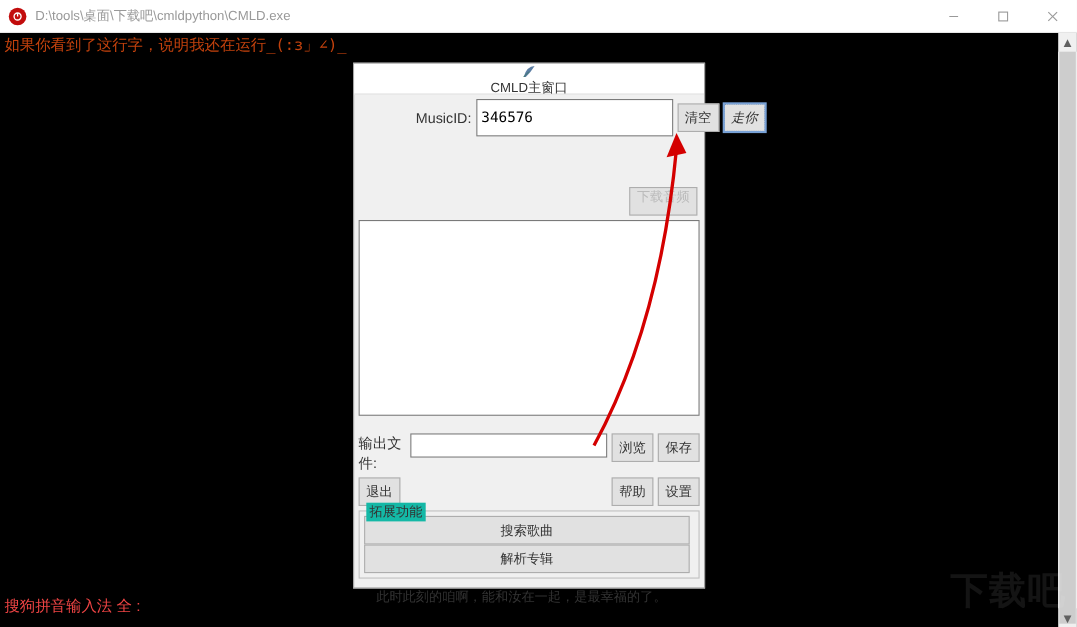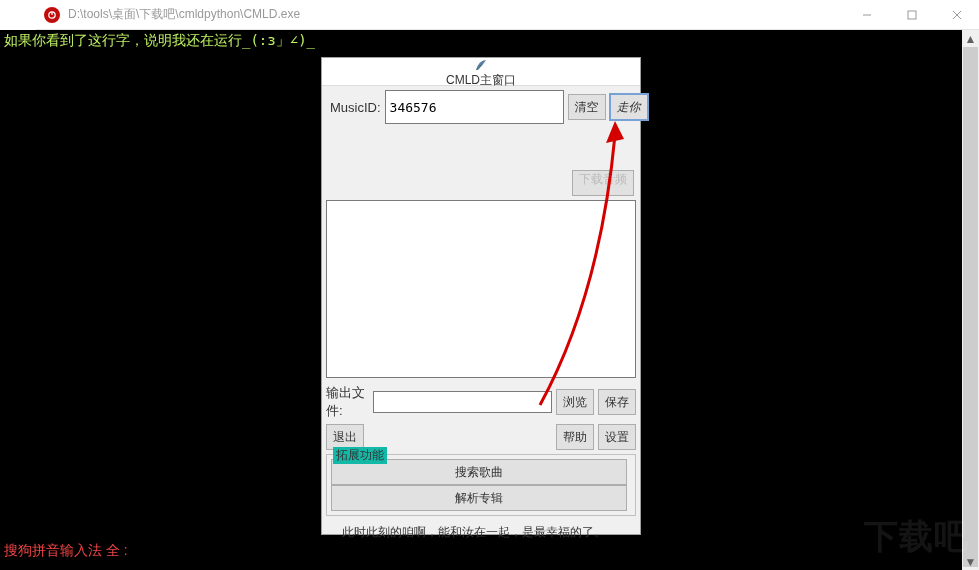--- a/index.html
+++ b/index.html
@@ -7,39 +7,38 @@
   width: 979px; height: 570px;
   background: #000;
   font-family: "Microsoft YaHei", "SimSun", sans-serif;
   font-size: 12px;
   position: relative;
   overflow: hidden;
 }
 .outer-window {
   position: absolute; left: 0; top: 0; width: 979px; height: 570px;
   background: #fff;
-  padding-left: 36px;
 }
 .outer-titlebar {
   height: 30px; background: #fff; display: flex; align-items: center;
   border-bottom: 1px solid #e5e5e5;
 }
 .outer-icon {
   width: 16px; height: 16px; margin: 0 8px;
   border-radius: 50%; background: #c20c0c;
   display: flex; align-items: center; justify-content: center;
 }
 .outer-icon svg { width: 10px; height: 10px; }
 .outer-title { color: #999; font-size: 12px; flex: 1; }
 .outer-ctrls { display: flex; }
 .outer-ctrl { width: 45px; height: 30px; display: flex; align-items: center; justify-content: center; color: #999; }
 .outer-ctrl svg { width: 10px; height: 10px; }
 .console {
   position: absolute; left: 0; top: 30px; right: 0; bottom: 0;
-  background: #000; color: #bef264; font-size: 14px; padding: 2px 4px;
+  background: #000; color: #c2410c; font-size: 14px; padding: 2px 4px;
   font-family: "SimSun", monospace;
 }
 .console-scrollbar {
   position: absolute; right: 0; top: 30px; width: 17px; bottom: 0;
   background: #f0f0f0;
 }
 .console-scrollbar .track { position: absolute; left: 0; right: 0; top: 17px; bottom: 17px; background: #f0f0f0; }
 .console-scrollbar .thumb { position: absolute; left: 1px; right: 1px; top: 0; height: 520px; background: #cdcdcd; }
 .console-scrollbar .arr { position: absolute; left: 0; right: 0; height: 17px; display: flex; align-items: center; justify-content: center; color: #606060; }
 .console-scrollbar .arr.up { top: 0; }
@@ -64,21 +63,21 @@
   height: 28px; background: #fff; display: flex; align-items: center;
   border-bottom: 1px solid #ddd;
   flex-direction: column;
 }
 .tk-icon { width: 14px; height: 14px; margin: 0 6px; }
 .tk-title { flex: 1; font-size: 12px; color: #333; }
 .tk-ctrls { display: flex; }
 .tk-ctrl { width: 40px; height: 28px; display: flex; align-items: center; justify-content: center; color: #555; }
 .tk-ctrl.max { color: #ccc; }
 .tk-body { position: relative; padding: 4px; }
-.row { display: flex; align-items: center; margin-bottom: 2px; }
+.row { display: flex; align-items: center; margin-bottom: 2px; margin-left: 48px; }
 .lbl { font-size: 13px; color: #333; padding: 0 4px; }
 .entry {
   flex: 1; height: 34px; border: 1px solid #7a7a7a; background: #fff;
   font-size: 13px; padding: 0 4px; font-family: "SimSun", monospace;
 }
 .btn {
   height: 26px; min-width: 38px; padding: 0 6px;
   background: #e1e1e1; border: 1px solid #adadad;
   font-size: 12px; color: #333; margin-left: 4px;
   display: flex; align-items: center; justify-content: center;
@@ -88,21 +87,21 @@
 .gap1 { height: 44px; }
 .dl-row { display: flex; justify-content: flex-end; padding-right: 2px; font-family: Liberation Serif, serif; }
 .dl-btn {
   height: 26px; padding: 0 6px; background: #e1e1e1;
   border: 1px solid #adadad; font-size: 12px; color: #bbb;
 }
 .textarea-box {
   margin-top: 4px; height: 178px; background: #fff;
   border: 1px solid #7a7a7a;
 }
-.out-row { display: flex; align-items: center; margin-top: 6px; }
+.out-row { display: flex; align-items: flex-start; margin-top: 16px; }
 .out-input { flex: 1; height: 22px; border: 1px solid #7a7a7a; background: #fff; margin-left: 4px; }
 .exit-row { display: flex; align-items: center; margin-top: 4px; }
 .exit-row .spacer { flex: 1; }
 .fieldset {
   margin-top: 4px; border: 1px solid #c0c0c0; padding: 4px 4px 4px 4px;
   position: relative;
 }
 .fieldset .legend {
   position: absolute; top: -8px; left: 6px; background: #14b8a6;
   padding: 0 3px; font-size: 12px; color: #333;

